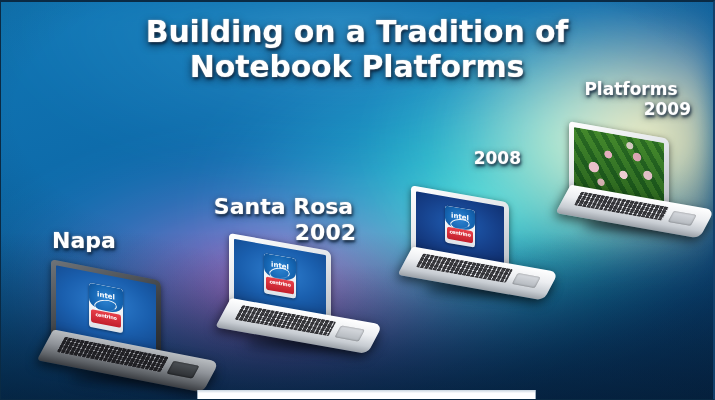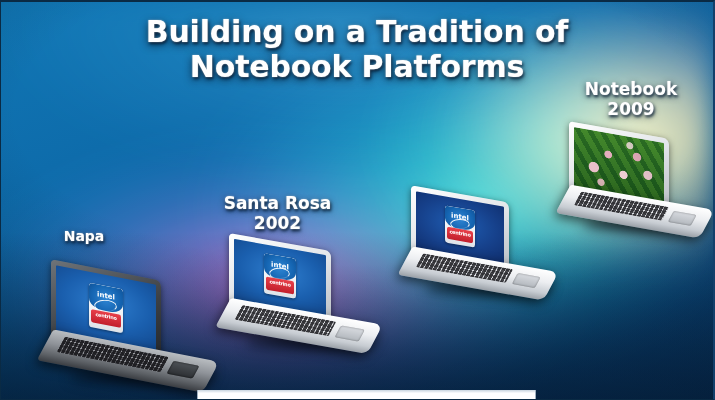--- a/index.html
+++ b/index.html
@@ -114,21 +114,21 @@
     color: #ffffff;
     font-weight: bold;
     line-height: 1.16;
     text-shadow:
       0 0 2px rgba(255,255,255,0.5),
       1px 2px 3px rgba(3,24,48,0.92),
       0 2px 6px rgba(2,18,38,0.7);
     white-space: nowrap;
   }
   .plat-label .pl-name { display: block; }
-  .plat-label .pl-year { display: block; }
+  .plat-label .pl-year { display: block; text-align: right; }
 
   
   .laptop {
     position: absolute;
     transform-origin: 50% 100%;
   }
   .laptop .lid {
     position: absolute;
     left: 0;
     top: 0;
@@ -275,42 +275,42 @@
   <div class="bg-layer glow-top soft"></div>
   <div class="bg-layer glow-magenta soft"></div>
   <div class="bg-layer glow-cyan soft"></div>
   <div class="bg-layer glow-green soft"></div>
   <div class="bg-layer glow-yellow soft"></div>
   <div class="bg-layer bg-vignette"></div>
 
   <div class="title">Building on a Tradition of
 Notebook Platforms</div>
 
-  <div class="plat-label" style="left:28px; top:226px; width:110px; font-size:14px;">
+  <div class="plat-label" style="left:28px; top:226px; width:110px; font-size:22px;">
     <span class="pl-name">Napa</span>
   </div>
   <div class="laptop chassis-dark" style="left:44px; top:268px; width:178px; height:118px;">
     <div class="shadow" style="left:24px; top:100px; width:150px; height:16px;"></div>
     <div class="lid" style="left:6px; top:0; width:110px; height:82px; transform:skewY(11deg);">
       <div class="screen scr-blue" style="left:5px; top:5px; right:5px; bottom:6px;">
         <div class="badge" style="left:33%; top:16%; width:34%; height:62%;">
           <div class="b-top"></div>
           <div class="b-swirl"></div>
           <div class="b-text" style="font-size:7px;">intel</div>
           <div class="b-band" style="font-size:5px; padding-top:2px;">centrino</div>
         </div>
       </div>
     </div>
     <div class="base" style="left:0; top:74px; width:166px; height:34px; transform:skewY(11deg) skewX(-26deg);">
       <div class="keys" style="left:14px; top:5px; width:104px; height:17px;"></div>
       <div class="trackpad" style="left:124px; top:8px; width:26px; height:14px;"></div>
     </div>
   </div>
 
-  <div class="plat-label" style="left:204px; top:192px; width:145px; font-size:17px;">
+  <div class="plat-label" style="left:210px; top:192px; width:145px; font-size:22px;">
     <span class="pl-name">Santa Rosa</span>
     <span class="pl-year">2002</span>
   </div>
   <div class="laptop chassis-light" style="left:222px; top:240px; width:160px; height:110px;">
     <div class="shadow" style="left:22px; top:94px; width:134px; height:15px;"></div>
     <div class="lid" style="left:6px; top:0; width:102px; height:76px; transform:skewY(10deg);">
       <div class="screen scr-blue" style="left:5px; top:5px; right:5px; bottom:6px;">
         <div class="badge" style="left:33%; top:14%; width:34%; height:62%;">
           <div class="b-top"></div>
           <div class="b-swirl"></div>
@@ -319,41 +319,42 @@
         </div>
       </div>
     </div>
     <div class="base" style="left:0; top:68px; width:152px; height:32px; transform:skewY(10deg) skewX(-26deg);">
       <div class="keys" style="left:14px; top:5px; width:94px; height:16px;"></div>
       <div class="trackpad" style="left:114px; top:8px; width:24px; height:13px;"></div>
     </div>
   </div>
 
   <div class="plat-label" style="left:390px; top:147px; width:130px; font-size:17px;">
+    <span class="pl-year">2008</span>
   </div>
   <div class="laptop chassis-light" style="left:404px; top:192px; width:152px; height:104px;">
     <div class="shadow" style="left:20px; top:88px; width:128px; height:14px;"></div>
     <div class="lid" style="left:6px; top:0; width:98px; height:72px; transform:skewY(10deg);">
       <div class="screen scr-darkblue" style="left:5px; top:5px; right:5px; bottom:6px;">
         <div class="badge" style="left:33%; top:14%; width:34%; height:62%;">
           <div class="b-top"></div>
           <div class="b-swirl"></div>
           <div class="b-text" style="font-size:7px;">intel</div>
           <div class="b-band" style="font-size:5px; padding-top:2px;">centrino</div>
         </div>
       </div>
     </div>
     <div class="base" style="left:0; top:64px; width:146px; height:31px; transform:skewY(10deg) skewX(-26deg);">
       <div class="keys" style="left:13px; top:5px; width:90px; height:15px;"></div>
       <div class="trackpad" style="left:109px; top:8px; width:23px; height:12px;"></div>
     </div>
   </div>
 
   <div class="plat-label" style="left:570px; top:78px; width:120px; font-size:17px;">
-    <span class="pl-name">Notebook</span>
+    <span class="pl-name">Platforms</span>
     <span class="pl-year">2009</span>
   </div>
   <div class="laptop chassis-light" style="left:562px; top:128px; width:150px; height:104px;">
     <div class="shadow" style="left:20px; top:88px; width:126px; height:14px;"></div>
     <div class="lid" style="left:6px; top:0; width:100px; height:74px; transform:skewY(10deg);">
       <div class="screen scr-flora" style="left:5px; top:5px; right:5px; bottom:6px;"></div>
     </div>
     <div class="base" style="left:0; top:66px; width:144px; height:31px; transform:skewY(10deg) skewX(-26deg);">
       <div class="keys" style="left:13px; top:5px; width:88px; height:15px;"></div>
       <div class="trackpad" style="left:107px; top:8px; width:23px; height:12px;"></div>

